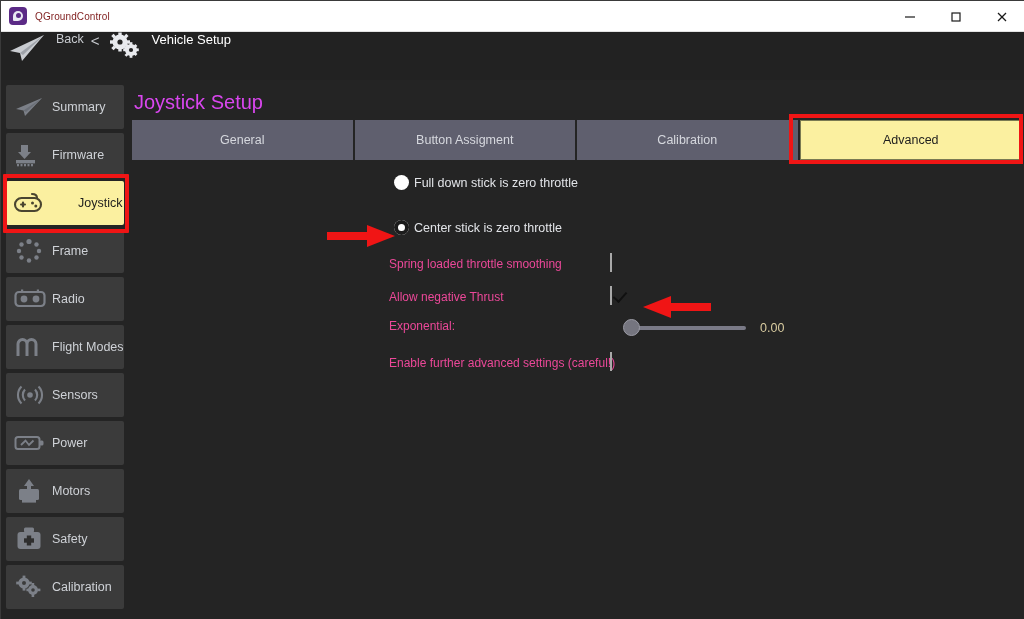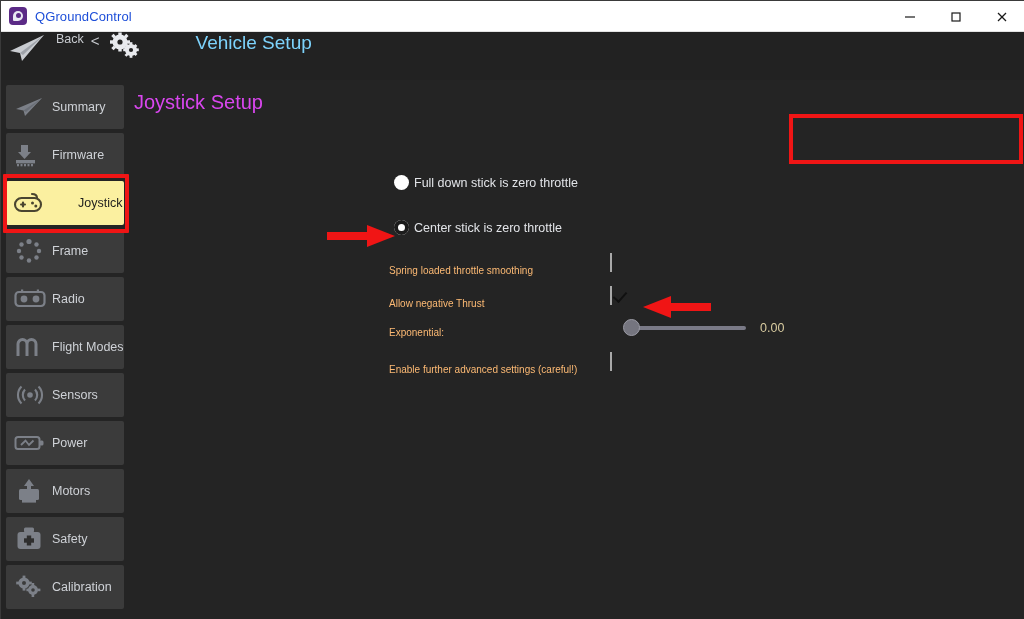--- a/index.html
+++ b/index.html
@@ -41,21 +41,21 @@
   }
   .tb-logo::before {
     content: "";
     position: absolute; left: 7px; top: 6px;
     width: 5px; height: 5px;
     border-radius: 50%;
     background: #5b2a86;
     z-index: 2;
   }
   .tb-title {
-    font-size: 13px; color: #1d4ed8; letter-spacing: .1px;
+    font-size: 10px; color: #7f1d1d; letter-spacing: .1px;
   }
   .tb-controls {
     position: absolute; right: 0; top: 0; height: 31px;
     display: flex; align-items: stretch;
   }
   .tb-btn {
     width: 46px; display: flex; align-items: center; justify-content: center;
     color: #1a1a1a; font-size: 13px; cursor: default;
   }
   .tb-btn svg { display: block; }
@@ -69,21 +69,21 @@
   }
   .plane-icon { margin-left: 7px; margin-right: 8px; flex: none; }
   .back-text {
     font-size: 12.5px; color: #c9ccd1; margin-right: 7px;
   }
   .chev {
     font-size: 15px; color: #c9ccd1; margin-right: 8px; font-weight: 300;
   }
   .gears-icon { margin-right: 10px; flex: none; }
   .page-title {
-    font-size: 19px; color: #7dd3fc; font-weight: 400; margin-left: 44px;
+    font-size: 13px; color: #ffffff; font-weight: 400;
   }
 
   
   .sidebar {
     position: absolute; left: 0; top: 79px;
     width: 128px; height: 540px;
     background: #242424;
     padding-top: 5px;
   }
   .side-item {
@@ -168,21 +168,21 @@
   .radio.selected {
     background: #ffffff;
     box-shadow: inset 0 0 0 4px #1c1c1c;
   }
   .radio-label { font-size: 12.5px; color: #e2e4e8; white-space: nowrap; }
 
   .opt-row {
     position: absolute; display: flex; align-items: center;
   }
   .opt-label {
-    font-size: 10px; color: #fdba74; white-space: nowrap; margin-top: 8px;
+    font-size: 12px; color: #ec4899; white-space: nowrap;
   }
   .chkbox {
     width: 19px; height: 19px;
     background: #ffffff; border: 1px solid #a9a9a9;
     position: relative; flex: none;
   }
   .chkbox.checked::after {
     content: "";
     position: absolute; left: 5px; top: 2px;
     width: 6px; height: 11px;
@@ -439,20 +439,26 @@
       </span>
       <span class="si-label">Calibration</span>
     </div>
   </div>
 
   <div class="hl-sidebar"></div>
 
   <div class="content">
     <div class="setup-title">Joystick Setup</div>
 
+    <div class="tabbar">
+      <div class="tab">General</div>
+      <div class="tab">Button Assigment</div>
+      <div class="tab">Calibration</div>
+      <div class="tab active">Advanced</div>
+    </div>
 
     <div class="form">
 
       <div class="row-radio" style="left:265px; top:0px;">
         <span class="radio"></span>
         <span class="radio-label">Full down stick is zero throttle</span>
       </div>
 
       <div class="row-radio" style="left:265px; top:45px;">
         <span class="radio selected"></span>

